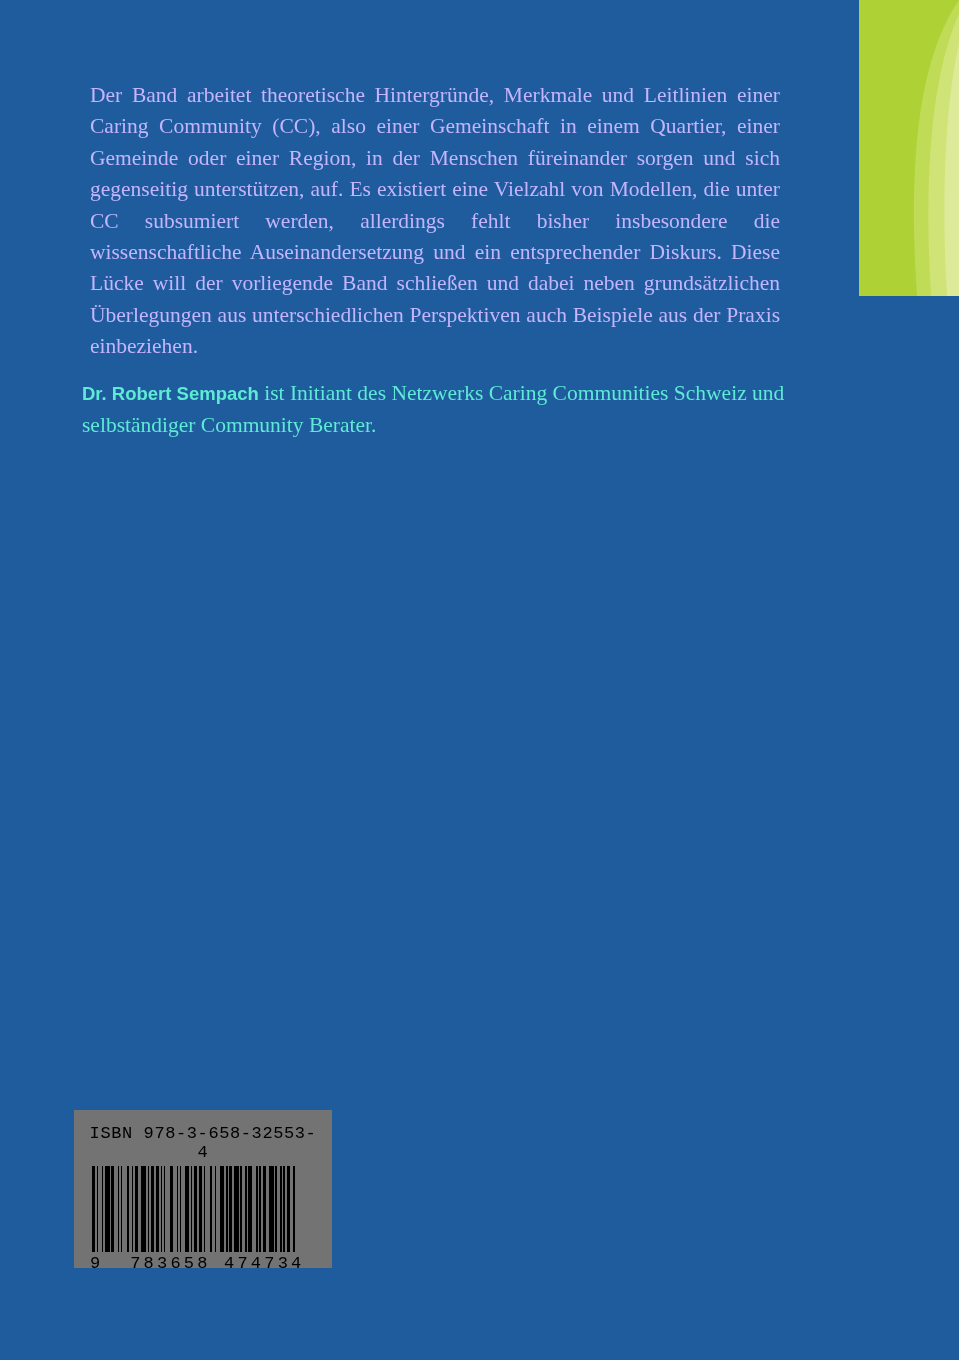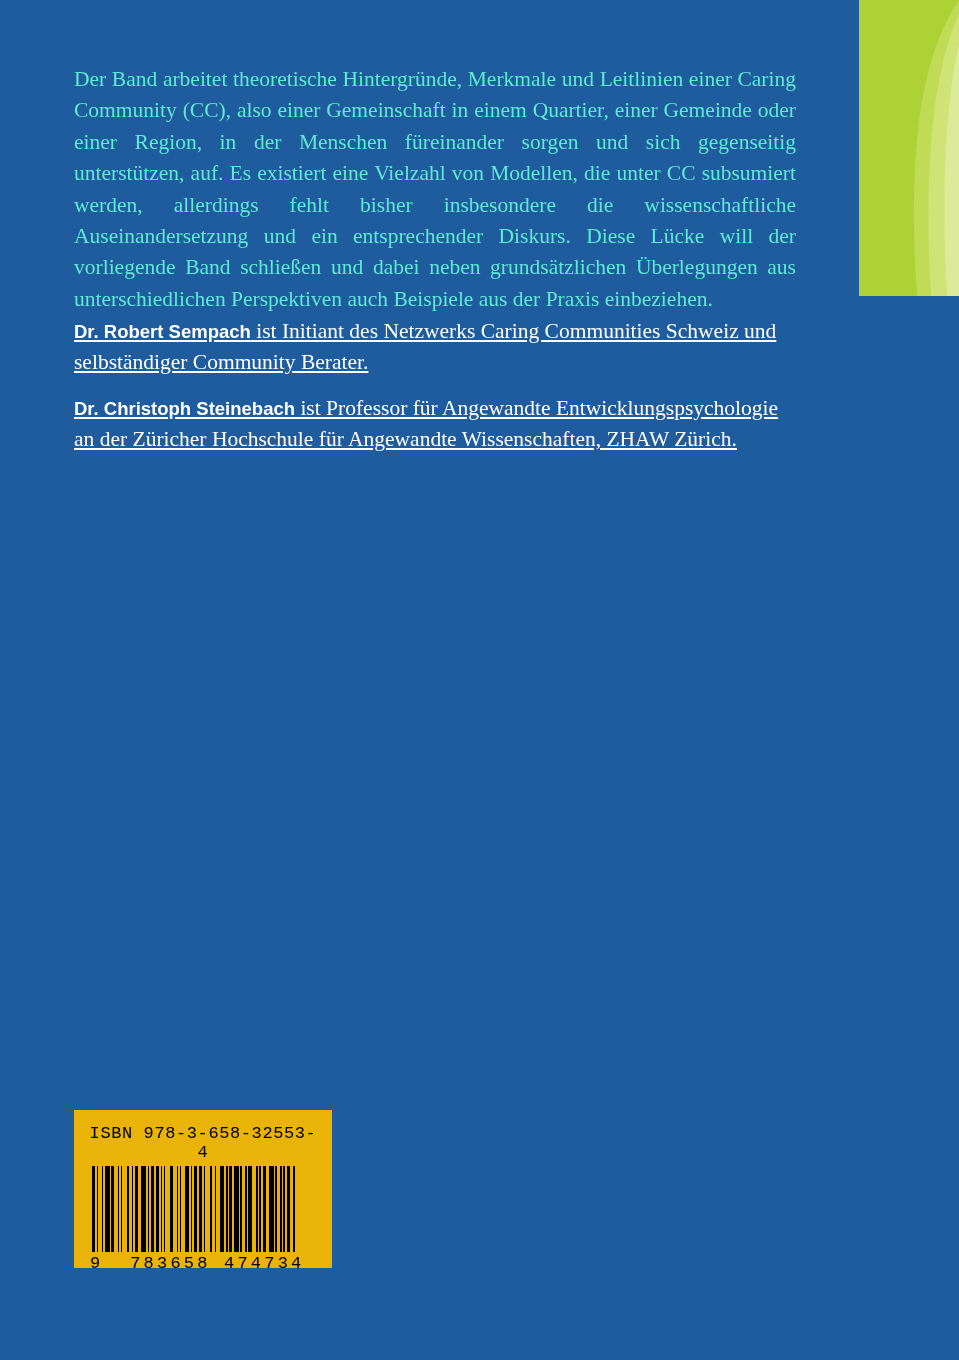--- a/index.html
+++ b/index.html
@@ -49,66 +49,65 @@
     color: #aed136;
     font-family: "Liberation Sans", sans-serif;
     font-weight: bold;
     font-size: 25.5px;
     letter-spacing: -0.1px;
     margin: 0 0 22px 0;
     line-height: 1.15;
   }
 
   .blurb-body {
+    color: #c4b5fd;
+    font-family: "Liberation Serif", serif;
+    font-size: 21.5px;
+    line-height: 1.46;
+    margin: 16px;
+    text-align: justify;
+    text-justify: inter-word;
+    hyphens: manual;
+  }
+
+  .editors-heading {
+    color: #ffffff;
+    font-family: "Liberation Sans", sans-serif;
+    font-weight: bold;
+    font-size: 18.5px;
+    margin: 26px 0 0 0;
+    line-height: 1.3;
+  }
+
+  .editor-entry {
     color: #5eead4;
     font-family: "Liberation Serif", serif;
     font-size: 21.5px;
     line-height: 1.46;
-    margin: 0;
-    text-align: justify;
-    text-justify: inter-word;
-    hyphens: manual;
-  }
-
-  .editors-heading {
-    color: #ffffff;
-    font-family: "Liberation Sans", sans-serif;
-    font-weight: bold;
-    font-size: 18.5px;
-    margin: 26px 0 0 0;
-    line-height: 1.3;
-  }
-
-  .editor-entry {
-    color: #ffffff;
-    font-family: "Liberation Serif", serif;
-    font-size: 21.5px;
-    line-height: 1.46;
-    margin: 0 0 14px 0;
+    margin: 0 0 14px 8px;
     width: 722px;
-    text-decoration: underline;
   }
   .editor-entry.first {
     margin-top: 1px;
   }
   .editor-name {
     font-family: "Liberation Sans", sans-serif;
     font-weight: bold;
     font-size: 18.5px;
   }
 
   
   .barcode-block {
     position: absolute;
     left: 74px;
     top: 1110px;
     width: 258px;
   }
   .barcode-card {
-    background: #eab308;
+    background: #737373;
     width: 258px;
     height: 158px;
     box-sizing: border-box;
     padding: 10px 12px 8px 12px;
     position: relative;
   }
   .isbn-text {
     font-family: "Liberation Mono", monospace;
     font-size: 17px;
     color: #000000;
@@ -169,21 +168,20 @@
       <path d="M100 44 C 86 104, 82 200, 88 296 L100 296 Z" fill="#eaf2bd" opacity="0.5"></path>
     </svg>
   </div>
 
   <div class="content">
     <p class="blurb-body">Der Band arbeitet theoretische Hintergründe, Merkmale und Leitlinien einer Caring Community (CC), also einer Gemeinschaft in einem Quartier, einer Gemeinde oder einer Region, in der Menschen füreinander sorgen und sich gegenseitig unterstützen, auf. Es existiert eine Vielzahl von Modellen, die unter CC subsumiert werden, allerdings fehlt bisher insbesondere die wissenschaftliche Auseinandersetzung und ein entsprechender Diskurs. Diese Lücke will der vorliegende Band schließen und dabei neben grundsätzlichen Überlegungen aus unterschiedlichen Perspektiven auch Beispiele aus der Praxis einbeziehen.</p>
 
 
     <p class="editor-entry first"><span class="editor-name">Dr. Robert Sempach</span><span> ist Initiant des Netzwerks Caring Communities Schweiz und selbständiger Community Berater.</span></p>
 
-    <p class="editor-entry"><span class="editor-name">Dr. Christoph Steinebach</span><span> ist Professor für Angewandte Entwicklungspsychologie an der Züricher Hochschule für Angewandte Wissenschaften, ZHAW Zürich.</span></p>
 
   </div>
 
   <div class="barcode-block">
     <div class="barcode-card">
       <div class="isbn-text">ISBN 978-3-658-32553-4</div>
       <div class="bars" id="bars">
           <span style="width: 3.2px; background: rgb(0, 0, 0);"></span>
           <span style="width: 1.6px; background: transparent;"></span>
           <span style="width: 1.6px; background: rgb(0, 0, 0);"></span>

